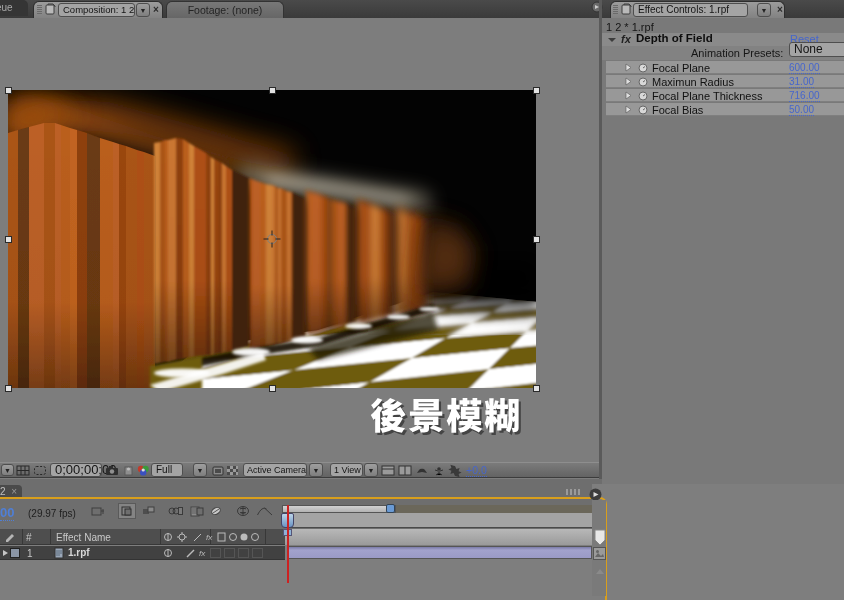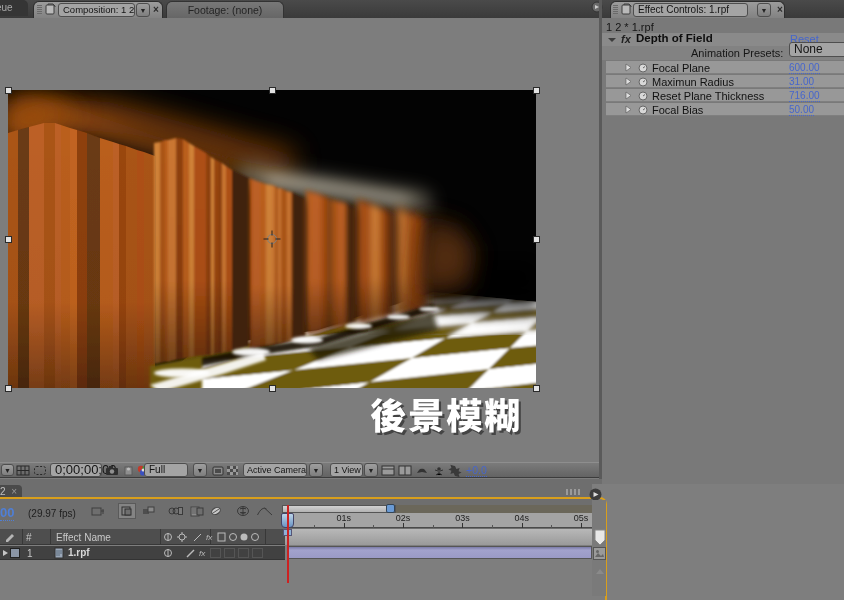--- a/index.html
+++ b/index.html
@@ -441,21 +441,21 @@
 <svg class="abs" style="left:123px;top:464px" width="11" height="13" viewBox="0 0 11 13">
       <rect x="2" y="3" width="7" height="8" fill="#8e8e8e" stroke="#5a5a5a"></rect>
       <circle cx="5.5" cy="5" r="1.6" fill="#bdbdbd"></circle>
     </svg>
 <svg class="abs" style="left:136px;top:464px" width="15" height="13" viewBox="0 0 15 13">
       <circle cx="5" cy="5" r="3.2" fill="#c23a2a"></circle>
       <circle cx="9.5" cy="5" r="3.2" fill="#3a9a3a"></circle>
       <circle cx="7.2" cy="8.4" r="3.2" fill="#3a50c0"></circle>
       <circle cx="7.2" cy="6" r="1.6" fill="#ddd"></circle>
     </svg>
-<div class="abs combo" style="left:144px;top:463px;width:44px">Full</div>
+<div class="abs combo" style="left:151px;top:463px;width:32px">Full</div>
 <div class="abs dbtn" style="left:193px;top:463px;width:14px;height:14px;line-height:13px">▼</div>
 <svg class="abs" style="left:211px;top:464px" width="15" height="13" viewBox="0 0 15 13">
       <rect x="2" y="3" width="10" height="8" rx="1" fill="#8a8a8a" stroke="#333"></rect>
       <rect x="4" y="5" width="6" height="4" fill="#4a4a4a"></rect>
     </svg>
 <svg class="abs" style="left:226px;top:464px" width="14" height="13" viewBox="0 0 14 13">
       <rect x="1" y="2" width="11" height="9" fill="#9a9a9a"></rect>
       <path d="M1 2h3v3h-3zM7 2h3v3h-3zM4 5h3v3h-3zM10 5h2v3h-2zM1 8h3v3h-3zM7 8h3v3h-3z" fill="#4a4a4a"></path>
     </svg>
 <div class="abs combo" style="left:243px;top:463px;width:64px;font-size:9px;padding:0 3px">Active Camera</div>
@@ -515,21 +515,21 @@
 <div class="abs" style="left:652px;top:76px;font-size:11px;color:#111">Maximun Radius</div>
 <div class="abs val" style="left:789px;top:76px">31.00</div>
 <div class="abs" style="left:606px;top:89px;width:238px;height:13px;background:#989898;border-bottom:1px solid #7f7f7f"></div>
 <svg class="abs" style="left:624px;top:91px" width="8" height="9" viewBox="0 0 8 9">
       <path d="M2 1l5 3.5-5 3.5z" fill="#e0e0e0" stroke="#555" stroke-width="0.6"></path>
     </svg>
 <svg class="abs" style="left:638px;top:91px" width="10" height="10" viewBox="0 0 10 10">
       <circle cx="5" cy="5" r="4" fill="#d8d8d8" stroke="#666"></circle>
       <path d="M5 5L7 3.5" stroke="#666"></path>
     </svg>
-<div class="abs" style="left:652px;top:90px;font-size:11px;color:#111">Reset Plane Thickness</div>
+<div class="abs" style="left:652px;top:90px;font-size:11px;color:#111">Focal Plane Thickness</div>
 <div class="abs val" style="left:789px;top:90px">716.00</div>
 <div class="abs" style="left:606px;top:103px;width:238px;height:13px;background:#989898;border-bottom:1px solid #7f7f7f"></div>
 <svg class="abs" style="left:624px;top:105px" width="8" height="9" viewBox="0 0 8 9">
       <path d="M2 1l5 3.5-5 3.5z" fill="#e0e0e0" stroke="#555" stroke-width="0.6"></path>
     </svg>
 <svg class="abs" style="left:638px;top:105px" width="10" height="10" viewBox="0 0 10 10">
       <circle cx="5" cy="5" r="4" fill="#d8d8d8" stroke="#666"></circle>
       <path d="M5 5L7 3.5" stroke="#666"></path>
     </svg>
 <div class="abs" style="left:652px;top:104px;font-size:11px;color:#111">Focal Bias</div>
@@ -576,38 +576,20 @@
       <path d="M8 2.5c2.8 0 5.5 1.8 5.5 4.5s-2.7 4.5-5.5 4.5S2.5 9.7 2.5 7 5.2 2.5 8 2.5z" fill="none" stroke="#3a3a3a"></path>
       <path d="M5 5c1-1 5-1 6 0M5 8.5c2 1 4 1 6 0M8 2.5v9" stroke="#3a3a3a"></path>
     </svg>
 <svg class="abs" style="left:255px;top:504px" width="20" height="14" viewBox="0 0 20 14">
       <path d="M2.5 11c3-6 6-8 9-6M9.5 4l7.5 7" stroke="#3a3a3a" fill="none"></path>
     </svg>
 <div class="abs" style="left:285px;top:505px;width:307px;height:8px;background:#6b675a"></div>
 <div class="abs" style="left:282px;top:505px;width:114px;height:8px;background:linear-gradient(#d2d2d2,#b2b2b2);border:1px solid #555"></div>
 <div class="abs" style="left:386px;top:504px;width:9px;height:9px;background:#6a9ad4;border:1px solid #345;border-radius:2px"></div>
 <div class="abs" style="left:285px;top:513px;width:307px;height:15px;background:#a4a4a4;border-bottom:1px solid #4a4a4a"></div>
-<div class="abs" style="left:0;top:511px;width:592px;height:17px">
-      <div class="abs" style="left:284.5px;top:12px;width:1px;height:5px;background:#333"></div>
-      <div class="abs" style="left:314.1px;top:14px;width:1px;height:3px;background:#555"></div>
-      <div class="ticklbl" style="left:343.8px">01s</div>
-      <div class="abs" style="left:343.8px;top:12px;width:1px;height:5px;background:#333"></div>
-      <div class="abs" style="left:373.40000000000003px;top:14px;width:1px;height:3px;background:#555"></div>
-      <div class="ticklbl" style="left:403.1px">02s</div>
-      <div class="abs" style="left:403.1px;top:12px;width:1px;height:5px;background:#333"></div>
-      <div class="abs" style="left:432.70000000000005px;top:14px;width:1px;height:3px;background:#555"></div>
-      <div class="ticklbl" style="left:462.4px">03s</div>
-      <div class="abs" style="left:462.4px;top:12px;width:1px;height:5px;background:#333"></div>
-      <div class="abs" style="left:492.0px;top:14px;width:1px;height:3px;background:#555"></div>
-      <div class="ticklbl" style="left:521.7px">04s</div>
-      <div class="abs" style="left:521.7px;top:12px;width:1px;height:5px;background:#333"></div>
-      <div class="abs" style="left:551.3000000000001px;top:14px;width:1px;height:3px;background:#555"></div>
-      <div class="ticklbl" style="left:581.0px">05s</div>
-      <div class="abs" style="left:581.0px;top:12px;width:1px;height:5px;background:#333"></div>
-    </div>
 <div class="abs" style="left:0;top:529px;width:285px;height:16px;background:#4e4e4e;border-bottom:1px solid #383838"></div>
 <div class="abs" style="left:285px;top:529px;width:307px;height:16px;background:linear-gradient(#b8b8b8,#9a9a9a)"></div>
 <svg class="abs" style="left:4px;top:531px" width="14" height="12" viewBox="0 0 14 12">
       <path d="M2 9l6-6 2 2-6 6H2z" fill="#b5b5b5"></path>
     </svg>
 <div class="abs" style="left:26px;top:532px;font-size:10px;color:#c8c8c8">#</div>
 <div class="abs" style="left:56px;top:532px;font-size:10px;color:#c8c8c8">Effect Name</div>
 <div class="abs" style="left:22px;top:529px;width:1px;height:16px;background:#383838"></div>
 <div class="abs" style="left:50px;top:529px;width:1px;height:16px;background:#383838"></div>
 <div class="abs" style="left:160px;top:529px;width:1px;height:16px;background:#383838"></div>

